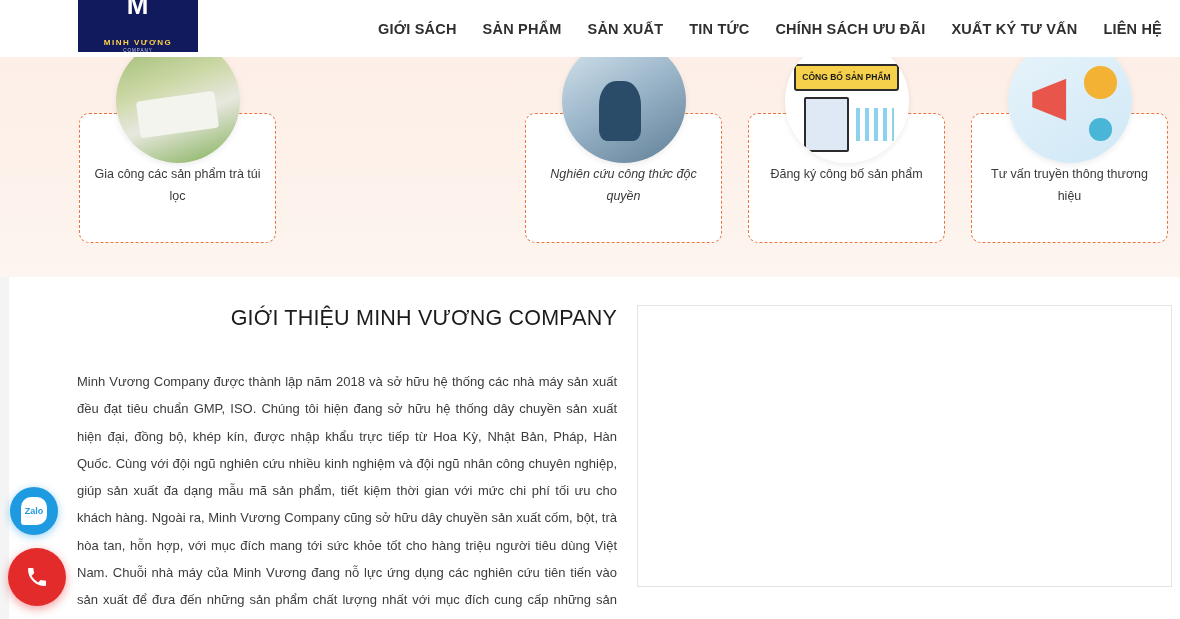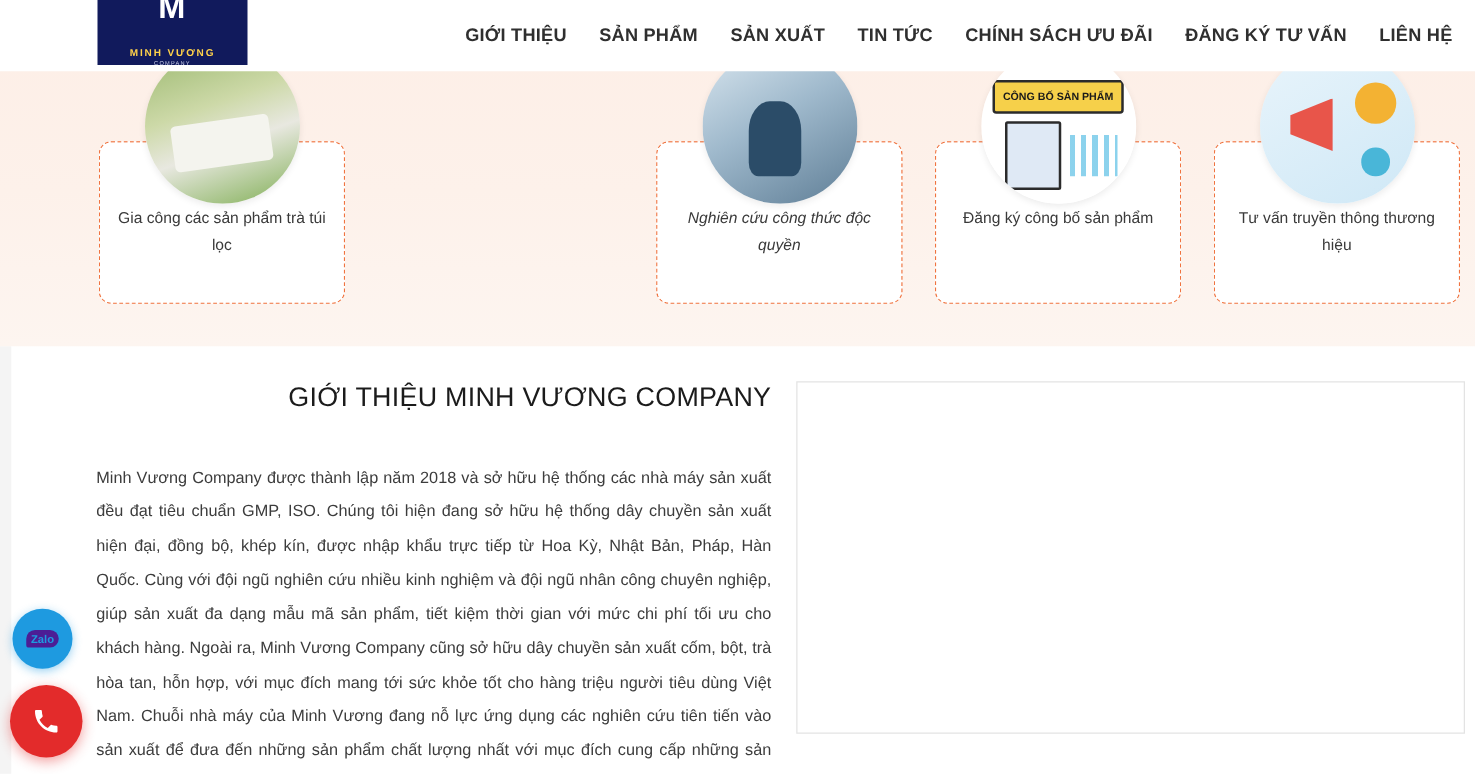--- a/index.html
+++ b/index.html
@@ -235,22 +235,22 @@
     cursor: pointer;
     z-index: 80;
   }
   .fab-zalo {
     left: 10px; top: 487px;
     width: 48px; height: 48px;
     background: #1e9ae0;
     box-shadow: 0 2px 8px rgba(30,154,224,0.45);
   }
   .fab-zalo .bubble {
-    width: 26px; height: 14px;
-    background: #4c1d95;
+    width: 26px; height: 28px;
+    background: #ffffff;
     border-radius: 10px 10px 10px 3px;
     display: flex; align-items: center; justify-content: center;
     font-size: 9px; font-weight: bold; color: #1e9ae0;
   }
   .fab-phone {
     left: 8px; top: 548px;
     width: 58px; height: 58px;
     background: #e32b2b;
     box-shadow: 0 3px 10px rgba(227,43,43,0.45);
   }
@@ -302,26 +302,26 @@
   </div>
 </div>
 
 <div class="header">
   <div class="logo">
     <div class="logo-mark">M</div>
     <div class="logo-name">MINH VƯƠNG</div>
     <div class="logo-sub">COMPANY</div>
   </div>
   <nav class="nav">
-    <div class="nav-item">GIỚI THIỆU</div>
+    <div class="nav-item">GIỚI SÁCH</div>
     <div class="nav-item">SẢN PHẨM</div>
     <div class="nav-item">SẢN XUẤT</div>
     <div class="nav-item">TIN TỨC</div>
     <div class="nav-item">CHÍNH SÁCH ƯU ĐÃI</div>
-    <div class="nav-item">ĐĂNG KÝ TƯ VẤN</div>
+    <div class="nav-item">XUẤT KÝ TƯ VẤN</div>
     <div class="nav-item">LIÊN HỆ</div>
   </nav>
 </div>
 
 <div class="intro-section">
   <div class="side-rail"></div>
   <h2 class="intro-title">GIỚI THIỆU MINH VƯƠNG COMPANY</h2>
   <p class="intro-body">Minh Vương Company được thành lập năm 2018 và sở hữu hệ thống các nhà máy sản xuất đều đạt tiêu chuẩn GMP, ISO. Chúng tôi hiện đang sở hữu hệ thống dây chuyền sản xuất hiện đại, đồng bộ, khép kín, được nhập khẩu trực tiếp từ Hoa Kỳ, Nhật Bản, Pháp, Hàn Quốc. Cùng với đội ngũ nghiên cứu nhiều kinh nghiệm và đội ngũ nhân công chuyên nghiệp, giúp sản xuất đa dạng mẫu mã sản phẩm, tiết kiệm thời gian với mức chi phí tối ưu cho khách hàng. Ngoài ra, Minh Vương Company cũng sở hữu dây chuyền sản xuất cốm, bột, trà hòa tan, hỗn hợp, với mục đích mang tới sức khỏe tốt cho hàng triệu người tiêu dùng Việt Nam. Chuỗi nhà máy của Minh Vương đang nỗ lực ứng dụng các nghiên cứu tiên tiến vào sản xuất để đưa đến những sản phẩm chất lượng nhất với mục đích cung cấp những sản phẩm tốt nhất với giá trị thấp nhất tới thị trường trong nước và các nước Asian, Châu Á và Châu Âu.</p>
   <div class="video-box"></div>
 </div>

